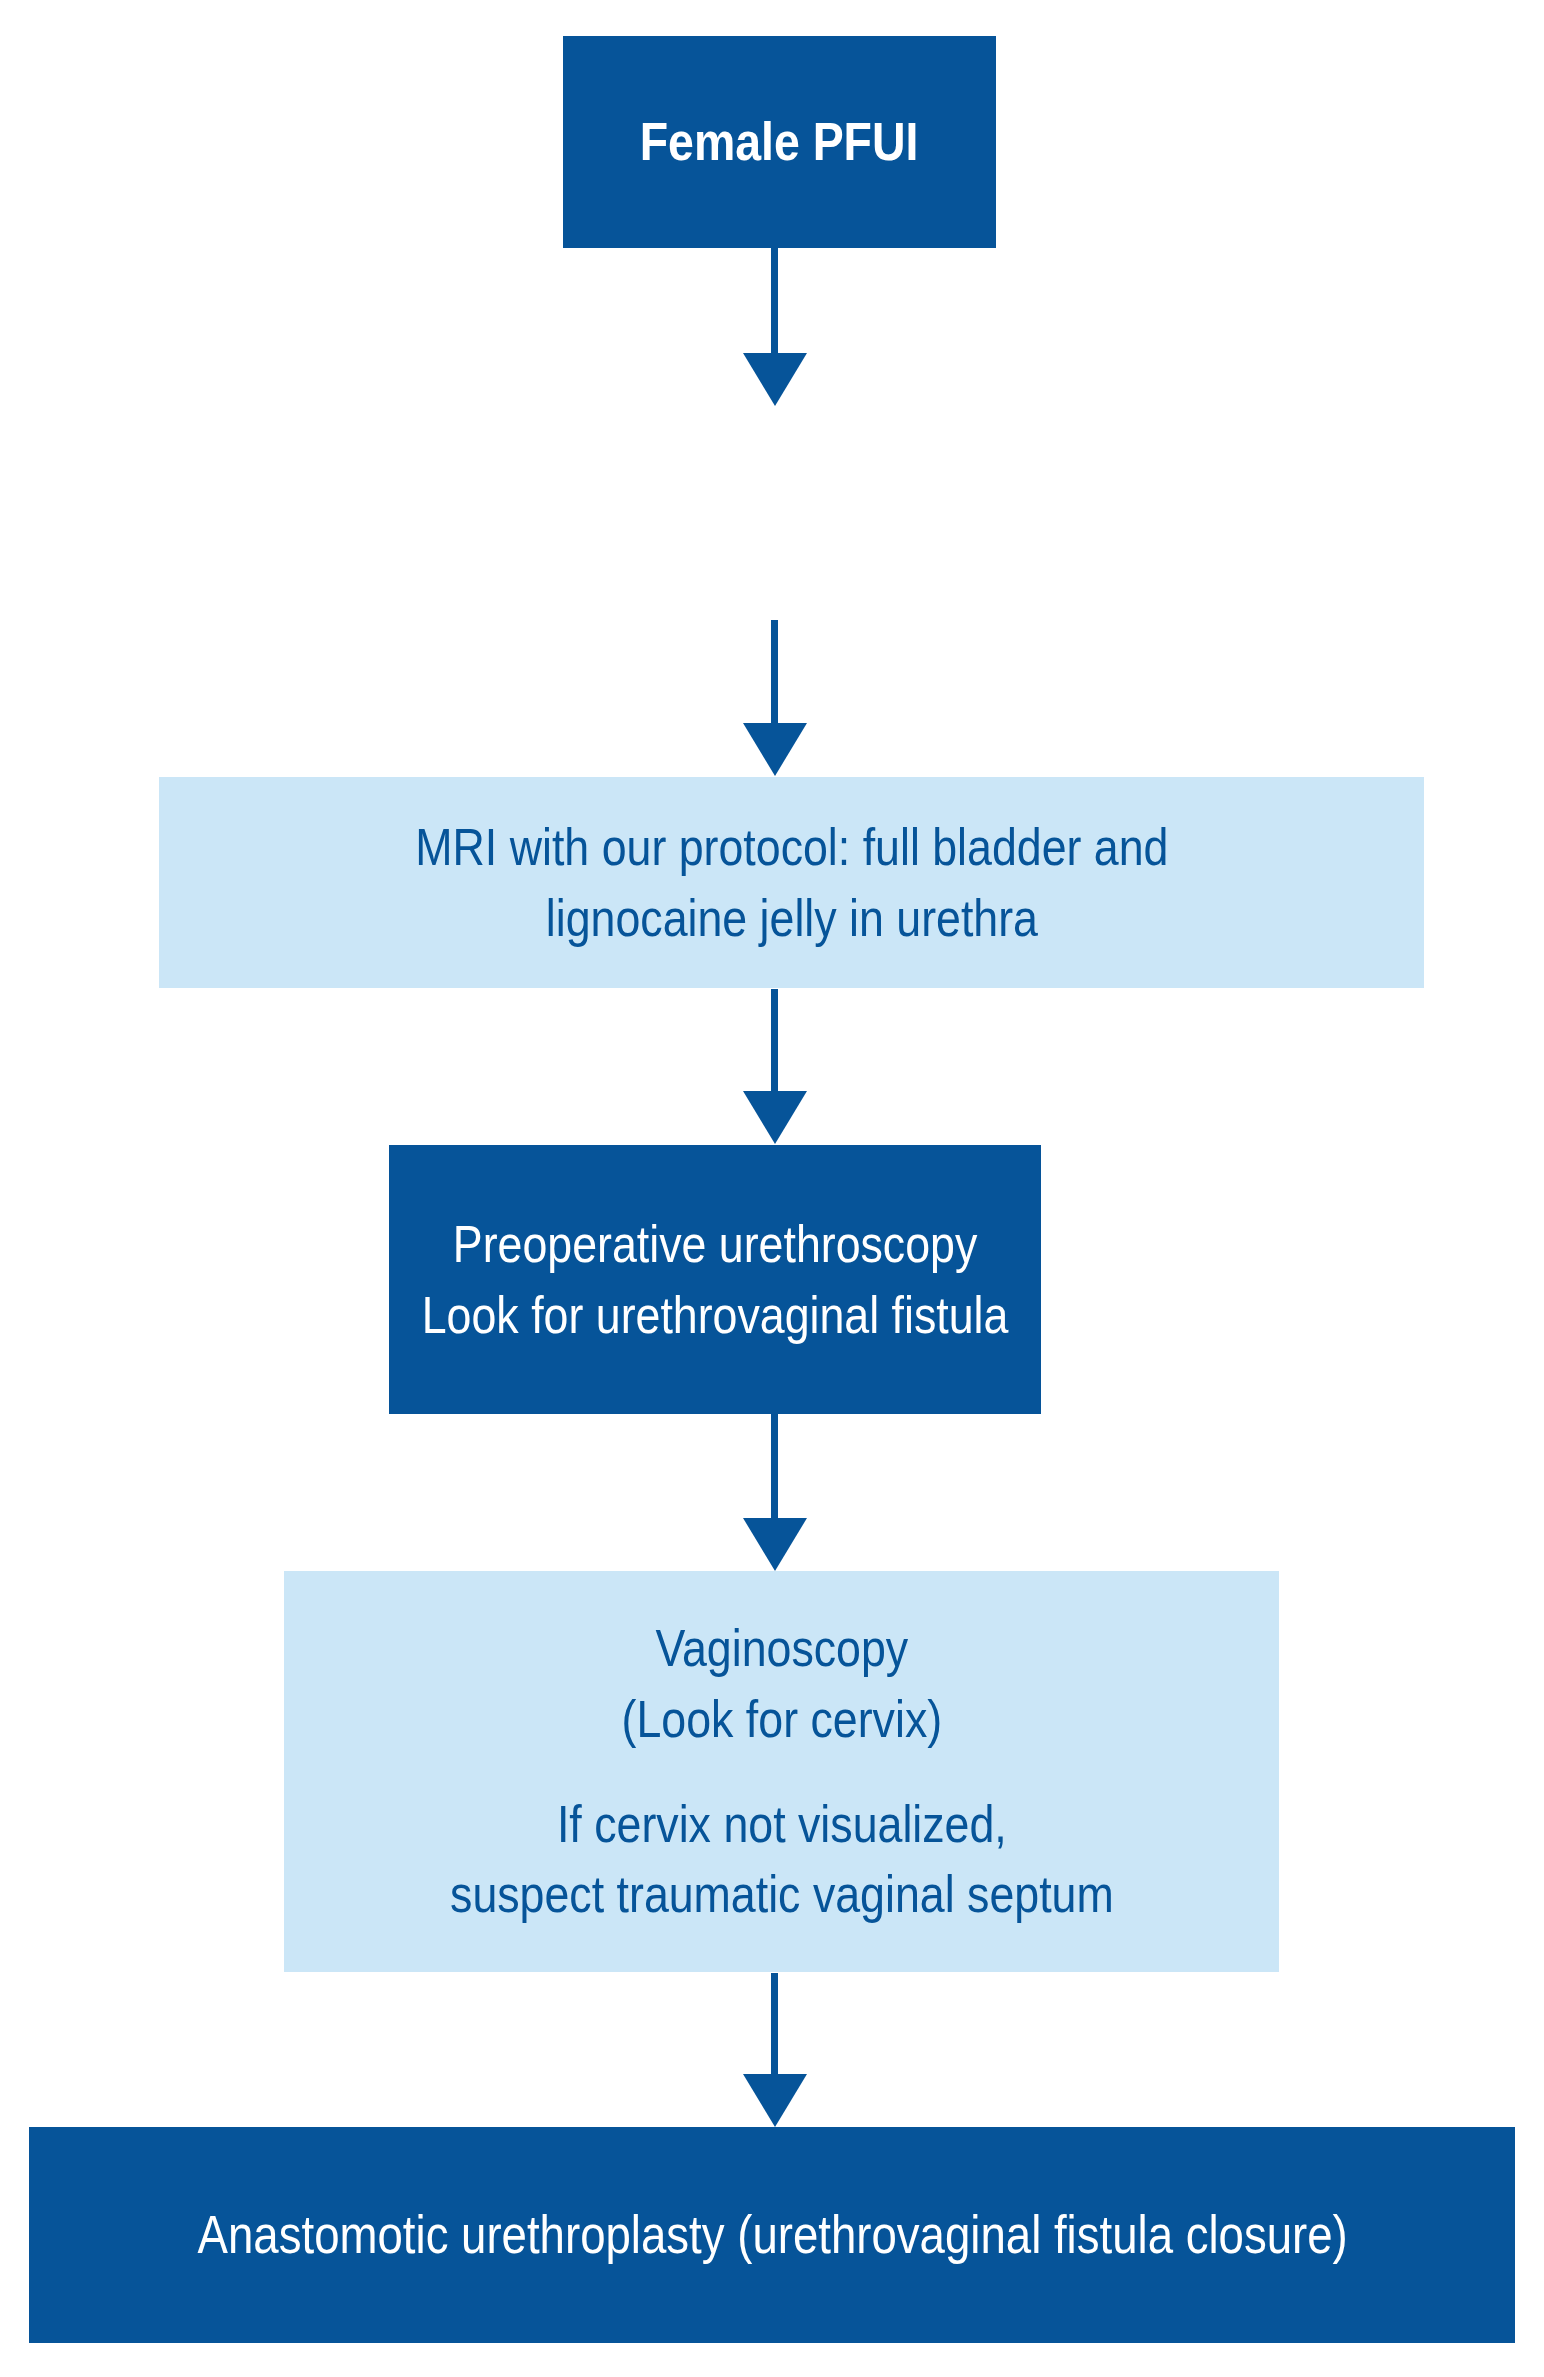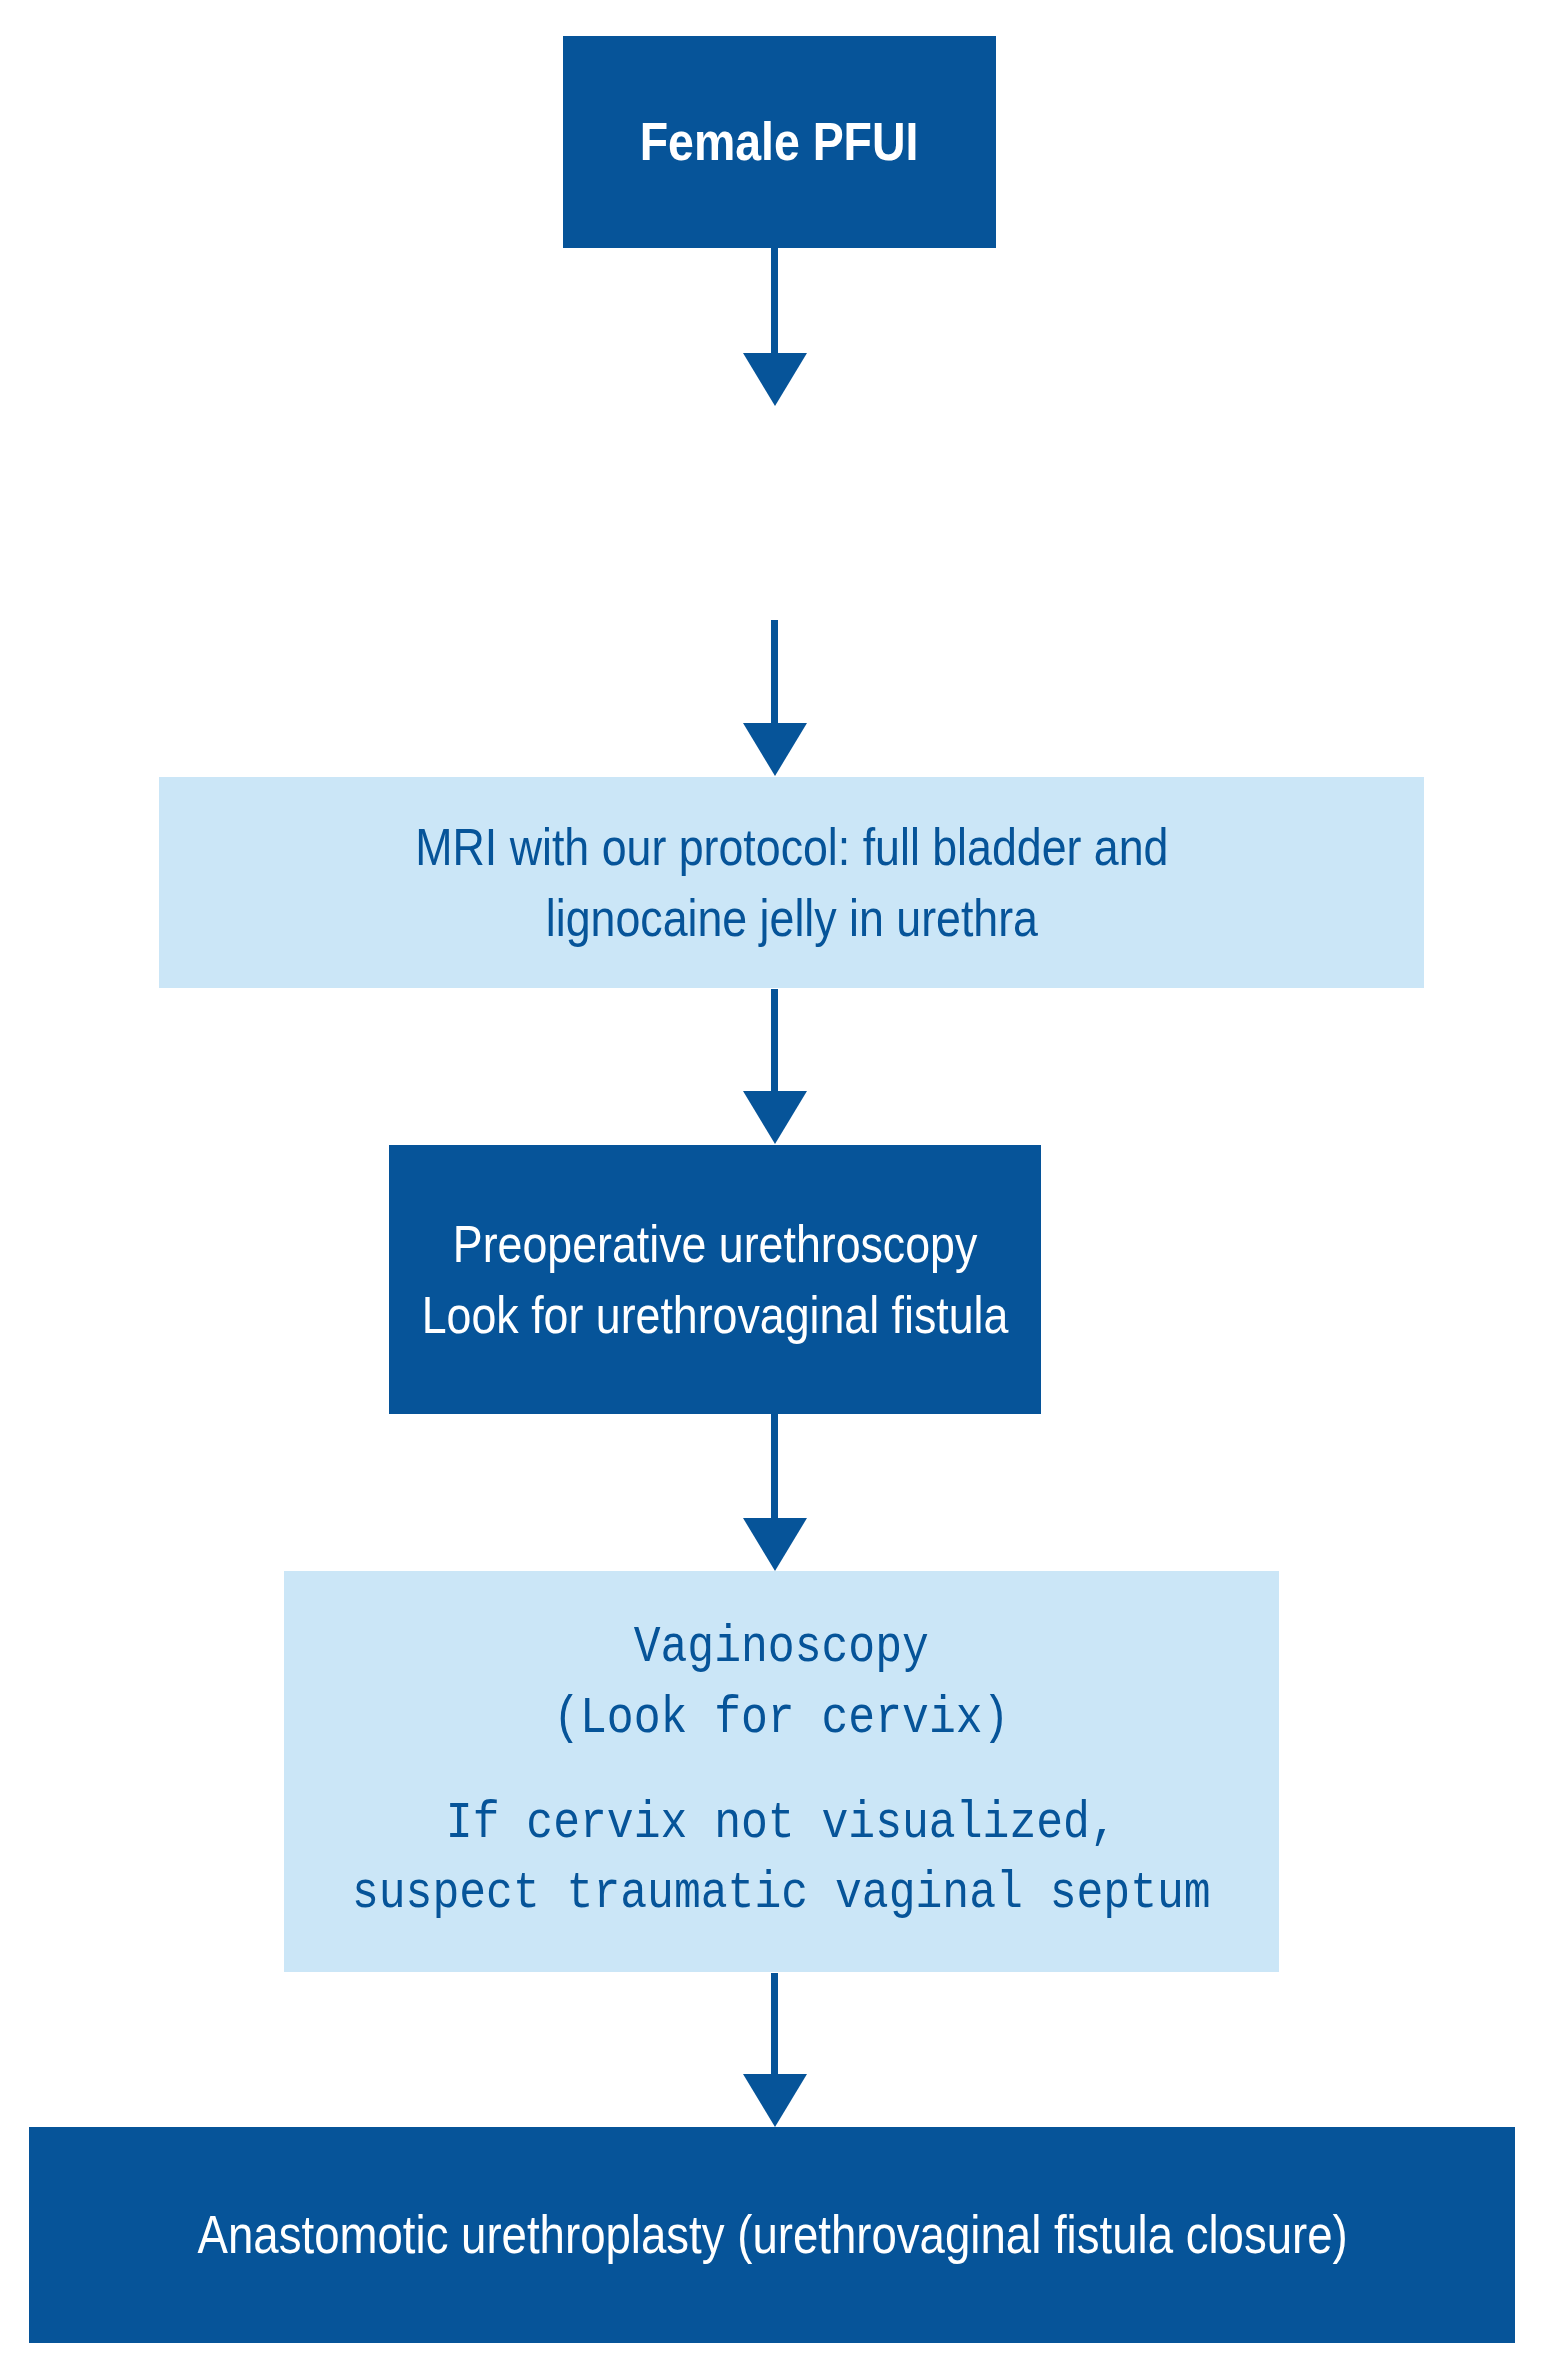--- a/index.html
+++ b/index.html
@@ -107,21 +107,21 @@
       <div>Preoperative urethroscopy</div>
       <div>Look for urethrovaginal fistula</div>
     </div>
   </div>
 
   <div class="arrow" style="left:743px; top:1414px; height:157px;">
     <div class="stem"></div>
     <div class="head"></div>
   </div>
 
-  <div class="node light" style="left:284px; top:1571px; width:995px; height:401px;font-family:Liberation Mono, monospace;">
+  <div class="node light" style="left:284px; top:1571px; width:995px; height:401px;">
     <div class="content">
       <div class="para">
         <div>Vaginoscopy</div>
         <div>(Look for cervix)</div>
       </div>
       <div class="para para-gap">
         <div>If cervix not visualized,</div>
         <div>suspect traumatic vaginal septum</div>
       </div>
     </div>

